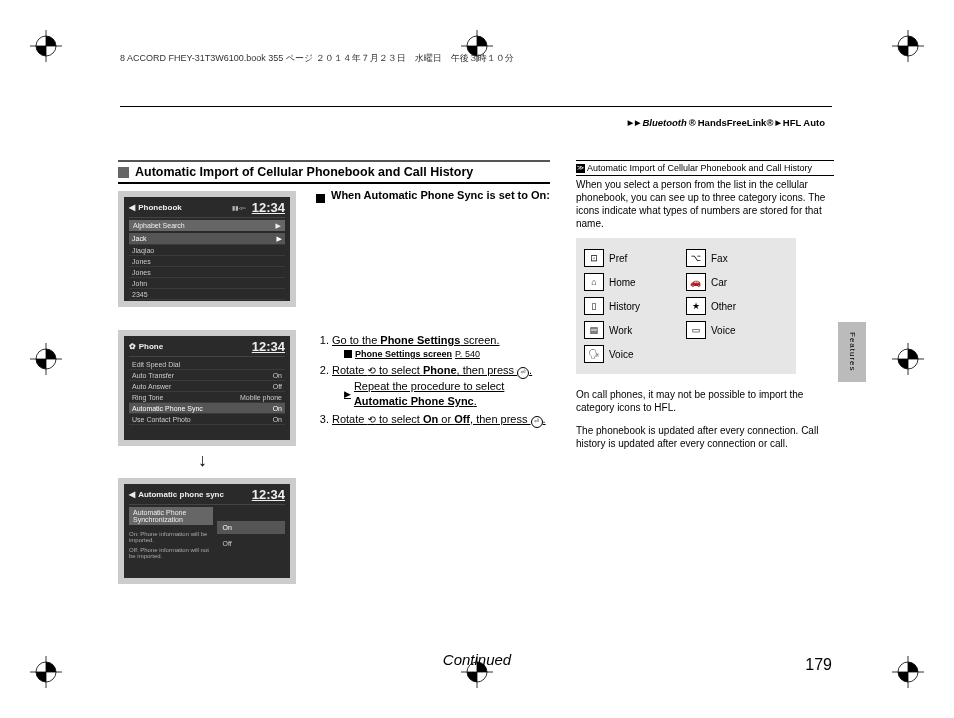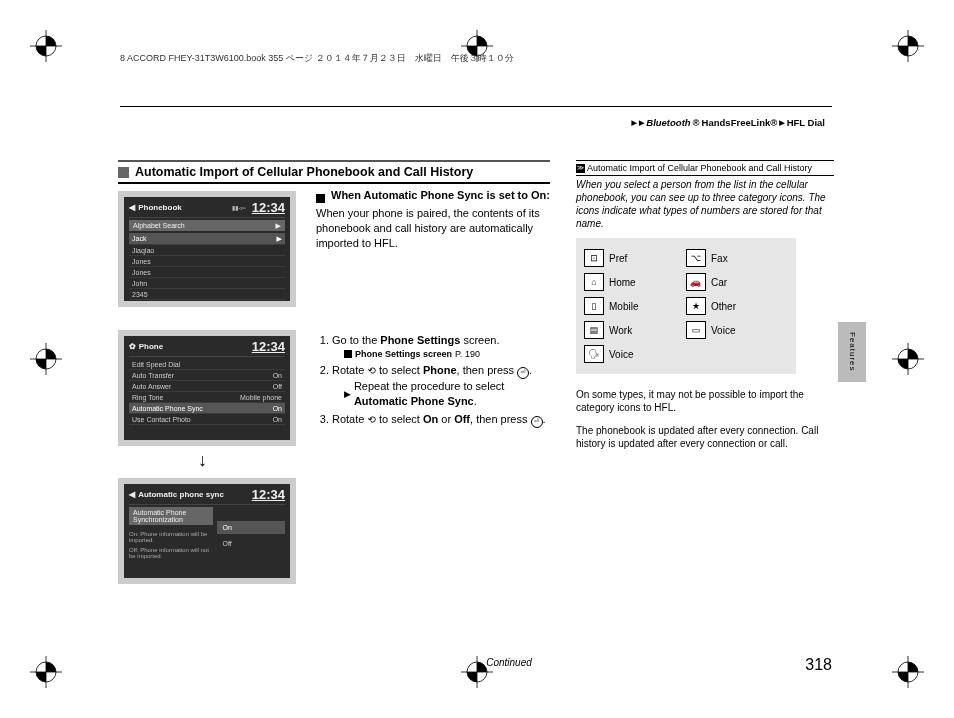--- a/index.html
+++ b/index.html
@@ -132,21 +132,21 @@
     font-size: 11px;
     line-height: 1.35;
     color: #000;
   }
   .blk1 { top: 188px; left: 316px; width: 234px; }
   .blk2 { top: 330px; left: 316px; width: 234px; }
 
   .sub-head { display: flex; align-items: flex-end; gap: 6px; font-weight: bold; margin-bottom: 3px; }
   .sub-head .sq2 { width: 9px; height: 9px; background: #000; flex: 0 0 9px; margin-top: 2px; }
 
-  ol.steps { margin: 3px 0 0 0; padding-left: 16px; }
+  ol.steps { margin: 3px 0 0 0; padding-left: 16px; text-decoration: underline; }
   ol.steps li { margin-bottom: 3px; }
   .small-ref { font-size: 9px; margin-left: 12px; display: flex; align-items: center; gap: 3px;}
   .small-ref .ref-icon { width:8px; height:8px; background:#000; display:inline-block;}
   .indent-line { margin-left: 12px; display: flex; align-items: center; gap:3px;}
   .indent-line .tri-b { color:#000; font-size:9px;}
 
   .side-title {
     position: absolute;
     top: 160px;
     left: 576px;
@@ -161,21 +161,21 @@
   .side-title .chev { width:9px; height:9px; background:#000; display:flex; align-items:center; justify-content:center; color:#fff; font-size:7px;}
 
   .side-para {
     position: absolute;
     font-size: 10px;
     left: 576px;
     width: 258px;
     line-height: 1.3;
     color: #000;
   }
-  .sp1 { top: 178px; font-style: italic; }
+  .sp1 { top: 178px; }
   .sp2 { top: 388px; }
   .sp3 { top: 424px; }
 
   .icon-table {
     position: absolute;
     top: 238px;
     left: 576px;
     width: 220px;
     background: #e6e6e6;
     padding: 8px;
@@ -199,22 +199,21 @@
     justify-content: center;
     font-size: 9px;
   }
 
   .continued {
     position: absolute;
     bottom: 50px;
     left: 50%;
     transform: translateX(-50%);
     font-style: italic;
-    font-size: 10px;
-    margin-left: 32px;
+    font-size: 15px;
   }
   .page-num {
     position: absolute;
     bottom: 44px;
     right: 122px;
     font-size: 16px;
     font-weight: normal;
   }
   .side-tab {
     position: absolute;
@@ -297,21 +296,21 @@
 
 <div class="crop-text">8 ACCORD FHEY-31T3W6100.book  355 ページ  ２０１４年７月２３日　水曜日　午後３時１０分</div>
 
 <div class="header-breadcrumb">
   <span class="tri">▶</span>
     <span class="tri">▶</span>
   <span class="em-italic">Bluetooth</span>
     <span>®</span>
   <span> HandsFreeLink®</span>
   <span class="tri">▶</span>
-  <span>HFL Dial</span>
+  <span>HFL Auto</span>
 </div>
 <div class="header-rule"></div>
 
 <div class="section-title-bar">
   <div class="sq"></div>
   <div class="title-text">Automatic Import of Cellular Phonebook and Call History</div>
 </div>
 
 <div class="screenshot-box ss1">
   <div class="ss-inner">
@@ -407,31 +406,30 @@
       </div>
     </div>
   </div>
 </div>
 
 <div class="body-text blk1">
   <div class="sub-head">
       <div class="sq2"></div>
       <div>When Automatic Phone Sync is set to On:</div>
     </div>
-  <div>When your phone is paired, the contents of its phonebook and call history are automatically imported to HFL.</div>
 </div>
 
 <div class="body-text blk2">
   <ol class="steps">
     <li>
       <span>Go to the </span><b>Phone Settings</b><span> screen.</span>
       <div class="small-ref">
           <span class="ref-icon"></span>
           <b>Phone Settings screen</b>
-          <span> P. 190</span>
+          <span> P. 540</span>
         </div>
     </li>
     <li>
       <span>Rotate </span><span class="knob-icon">⟲</span><span> to select </span><b>Phone</b><span>, then press </span><span class="btn-icon">⏎</span><span>.</span>
       <div class="indent-line">
           <span class="tri-b">▶</span>
           <span><span>Repeat the procedure to select </span><b>Automatic Phone Sync</b><span>.</span></span>
         </div>
     </li>
     <li>
@@ -463,21 +461,21 @@
         <span>Home</span>
       </div>
     <div class="icon-cell">
         <div class="icon-box">🚗</div>
         <span>Car</span>
       </div>
   </div>
   <div class="icon-table-row">
     <div class="icon-cell">
         <div class="icon-box">▯</div>
-        <span>Mobile</span>
+        <span>History</span>
       </div>
     <div class="icon-cell">
         <div class="icon-box">★</div>
         <span>Other</span>
       </div>
   </div>
   <div class="icon-table-row">
     <div class="icon-cell">
         <div class="icon-box">▤</div>
         <span>Work</span>
@@ -489,19 +487,19 @@
   </div>
   <div class="icon-table-row">
     <div class="icon-cell">
         <div class="icon-box">🗣</div>
         <span>Voice</span>
       </div>
     <div class="icon-cell"></div>
   </div>
 </div>
 
-<div class="side-para sp2">On some types, it may not be possible to import the category icons to HFL.</div>
+<div class="side-para sp2">On call phones, it may not be possible to import the category icons to HFL.</div>
 <div class="side-para sp3">The phonebook is updated after every connection. Call history is updated after every connection or call.</div>
 
 <div class="side-tab">Features</div>
 
 <div class="continued">Continued</div>
-<div class="page-num">318</div>
+<div class="page-num">179</div>
 
 </body></html>

